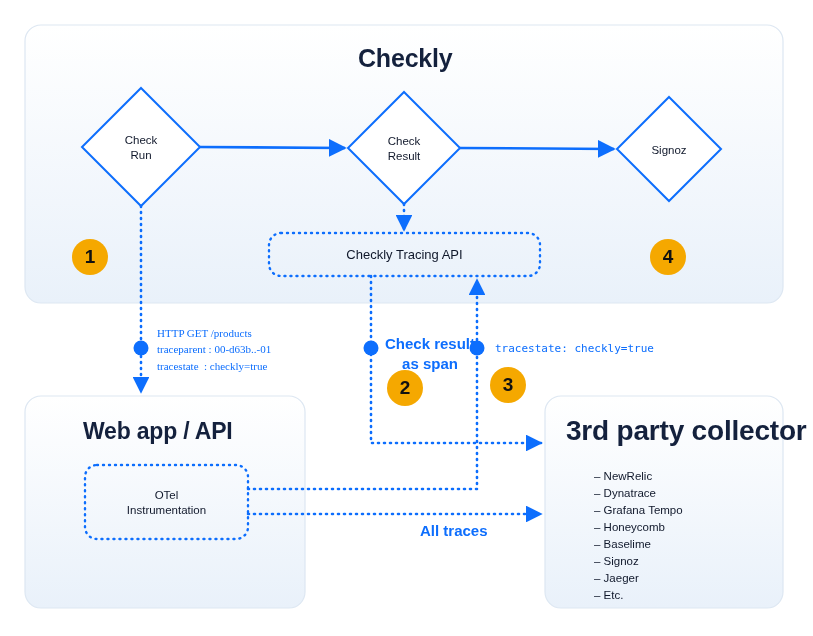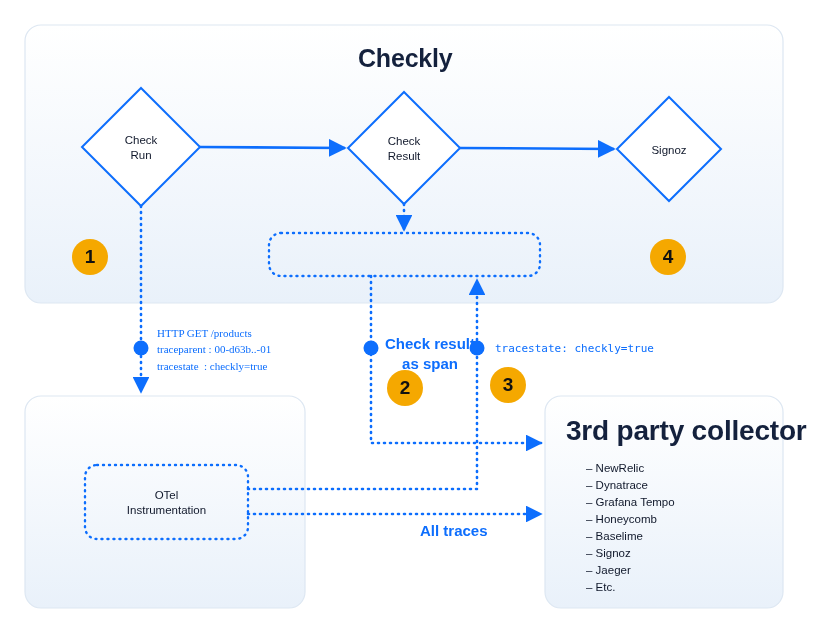--- a/index.html
+++ b/index.html
@@ -62,21 +62,21 @@
     line-height:1.35;
     white-space:pre-line;
     text-align:center;
   }
   .collector-list{
     position:absolute;
     font-size:11.5px;
     color:#10182b;
     line-height:1.48;
     list-style:none;
-    margin:8px;padding:0;
+    margin:16px;padding:0;
   }
   .collector-list li{white-space:nowrap;}
   .collector-list li::before{content:"–  ";}
 </style>
 </head>
 <body>
 
 <div id="stage">
 
   <svg class="layer" viewBox="0 0 813 636">
@@ -117,32 +117,34 @@
     <path d="M 248 489 L 477 489 L 477 280" fill="none" stroke="#0d6efd" stroke-width="2.6" stroke-dasharray="1 5" stroke-linecap="round" marker-end="url(#arrowDot)"></path>
 
     <path d="M 248 514 L 541 514" fill="none" stroke="#0d6efd" stroke-width="2.6" stroke-dasharray="1 5" stroke-linecap="round" marker-end="url(#arrowDot)"></path>
 
     <circle cx="141" cy="348" r="7.5" fill="#0d6efd"></circle>
     <circle cx="371" cy="348" r="7.5" fill="#0d6efd"></circle>
     <circle cx="477" cy="348" r="7.5" fill="#0d6efd"></circle>
   </svg>
 
   <div class="panel-title" style="left:358px;top:44px;">Checkly</div>
+  <div class="panel-title" style="left:83px;top:418px;font-size:23px;">Web app / API</div>
   <div class="panel-title" style="left:566px;top:415px;font-size:28px;">3rd party collector</div>
 
   <div class="node-label" style="left:91px;top:133px;width:100px;">
     <span>Check</span><br>
     <span>Run</span>
   </div>
   <div class="node-label" style="left:354px;top:134px;width:100px;">
     <span>Check</span><br>
     <span>Result</span>
   </div>
   <div class="node-label" style="left:619px;top:143px;width:100px;">Signoz</div>
 
+  <div class="api-label" style="left:269px;top:247px;width:271px;">Checkly Tracing API</div>
 
   <div class="node-label" style="left:85px;top:488px;width:163px;">
     <span>OTel</span><br>
     <span>Instrumentation</span>
   </div>
 
   <div class="badge" style="left:72px;top:239px;">1</div>
   <div class="badge" style="left:387px;top:370px;">2</div>
   <div class="badge" style="left:490px;top:367px;">3</div>
   <div class="badge" style="left:650px;top:239px;">4</div>

